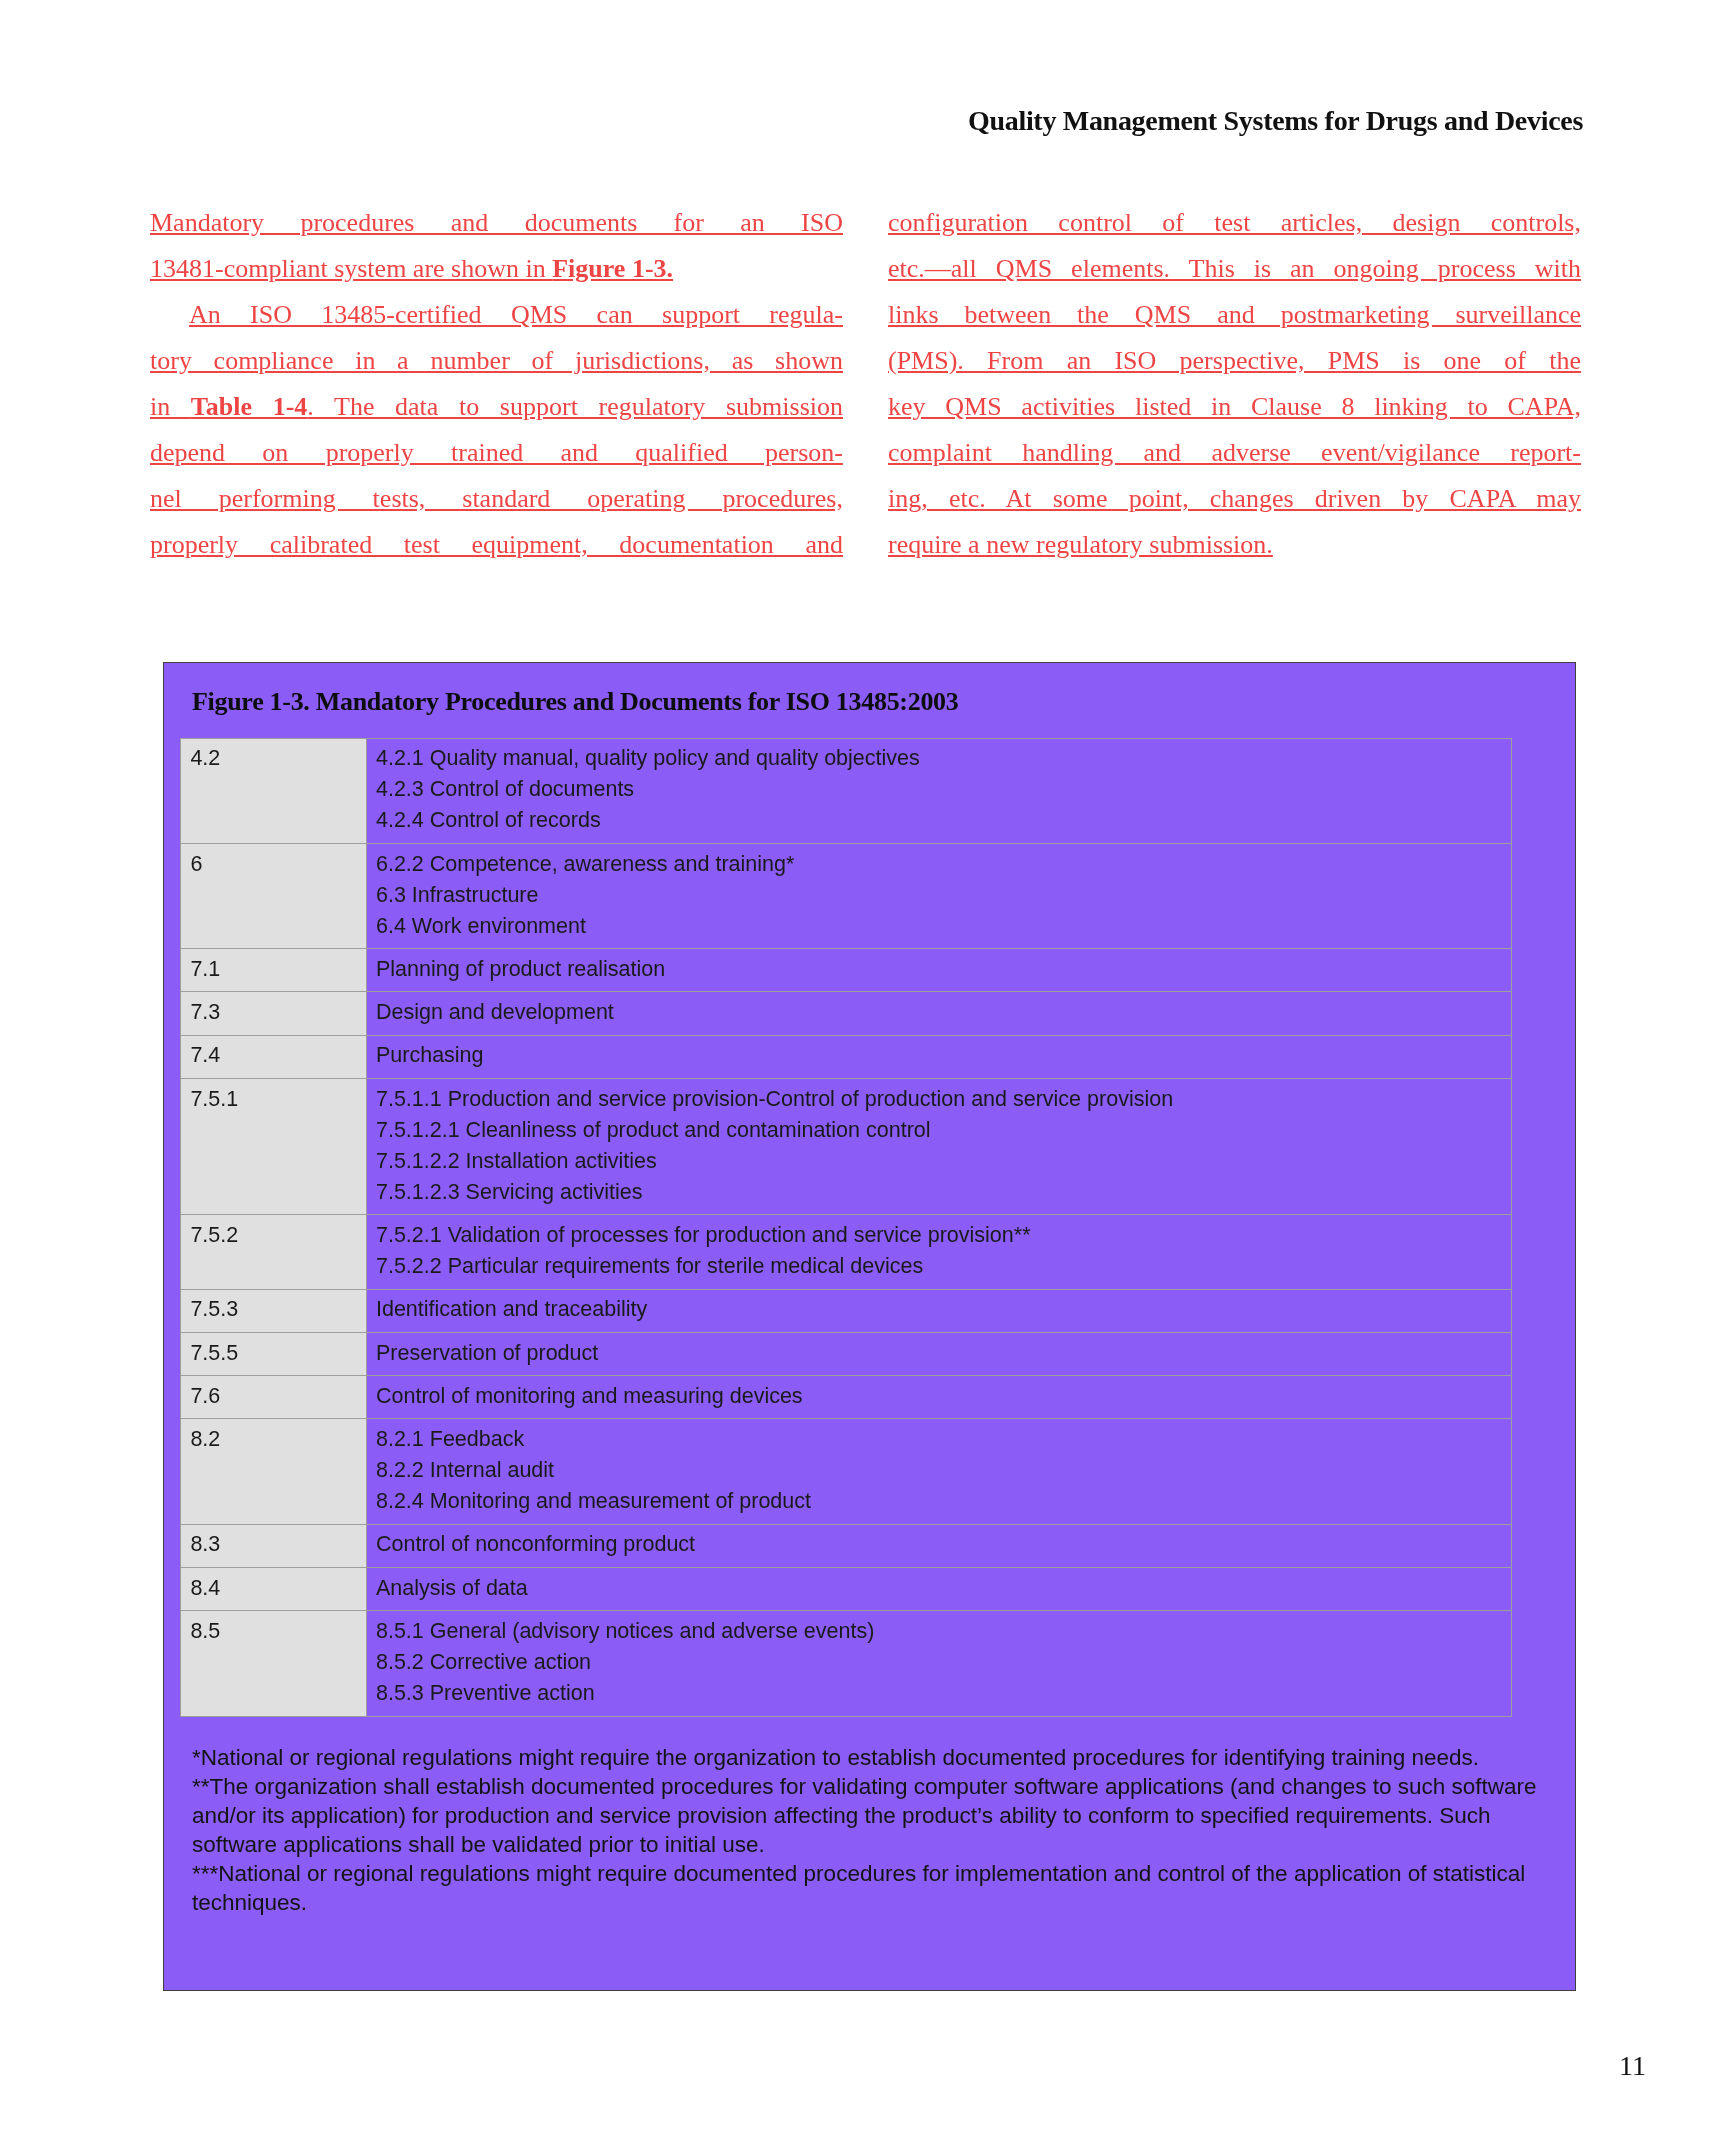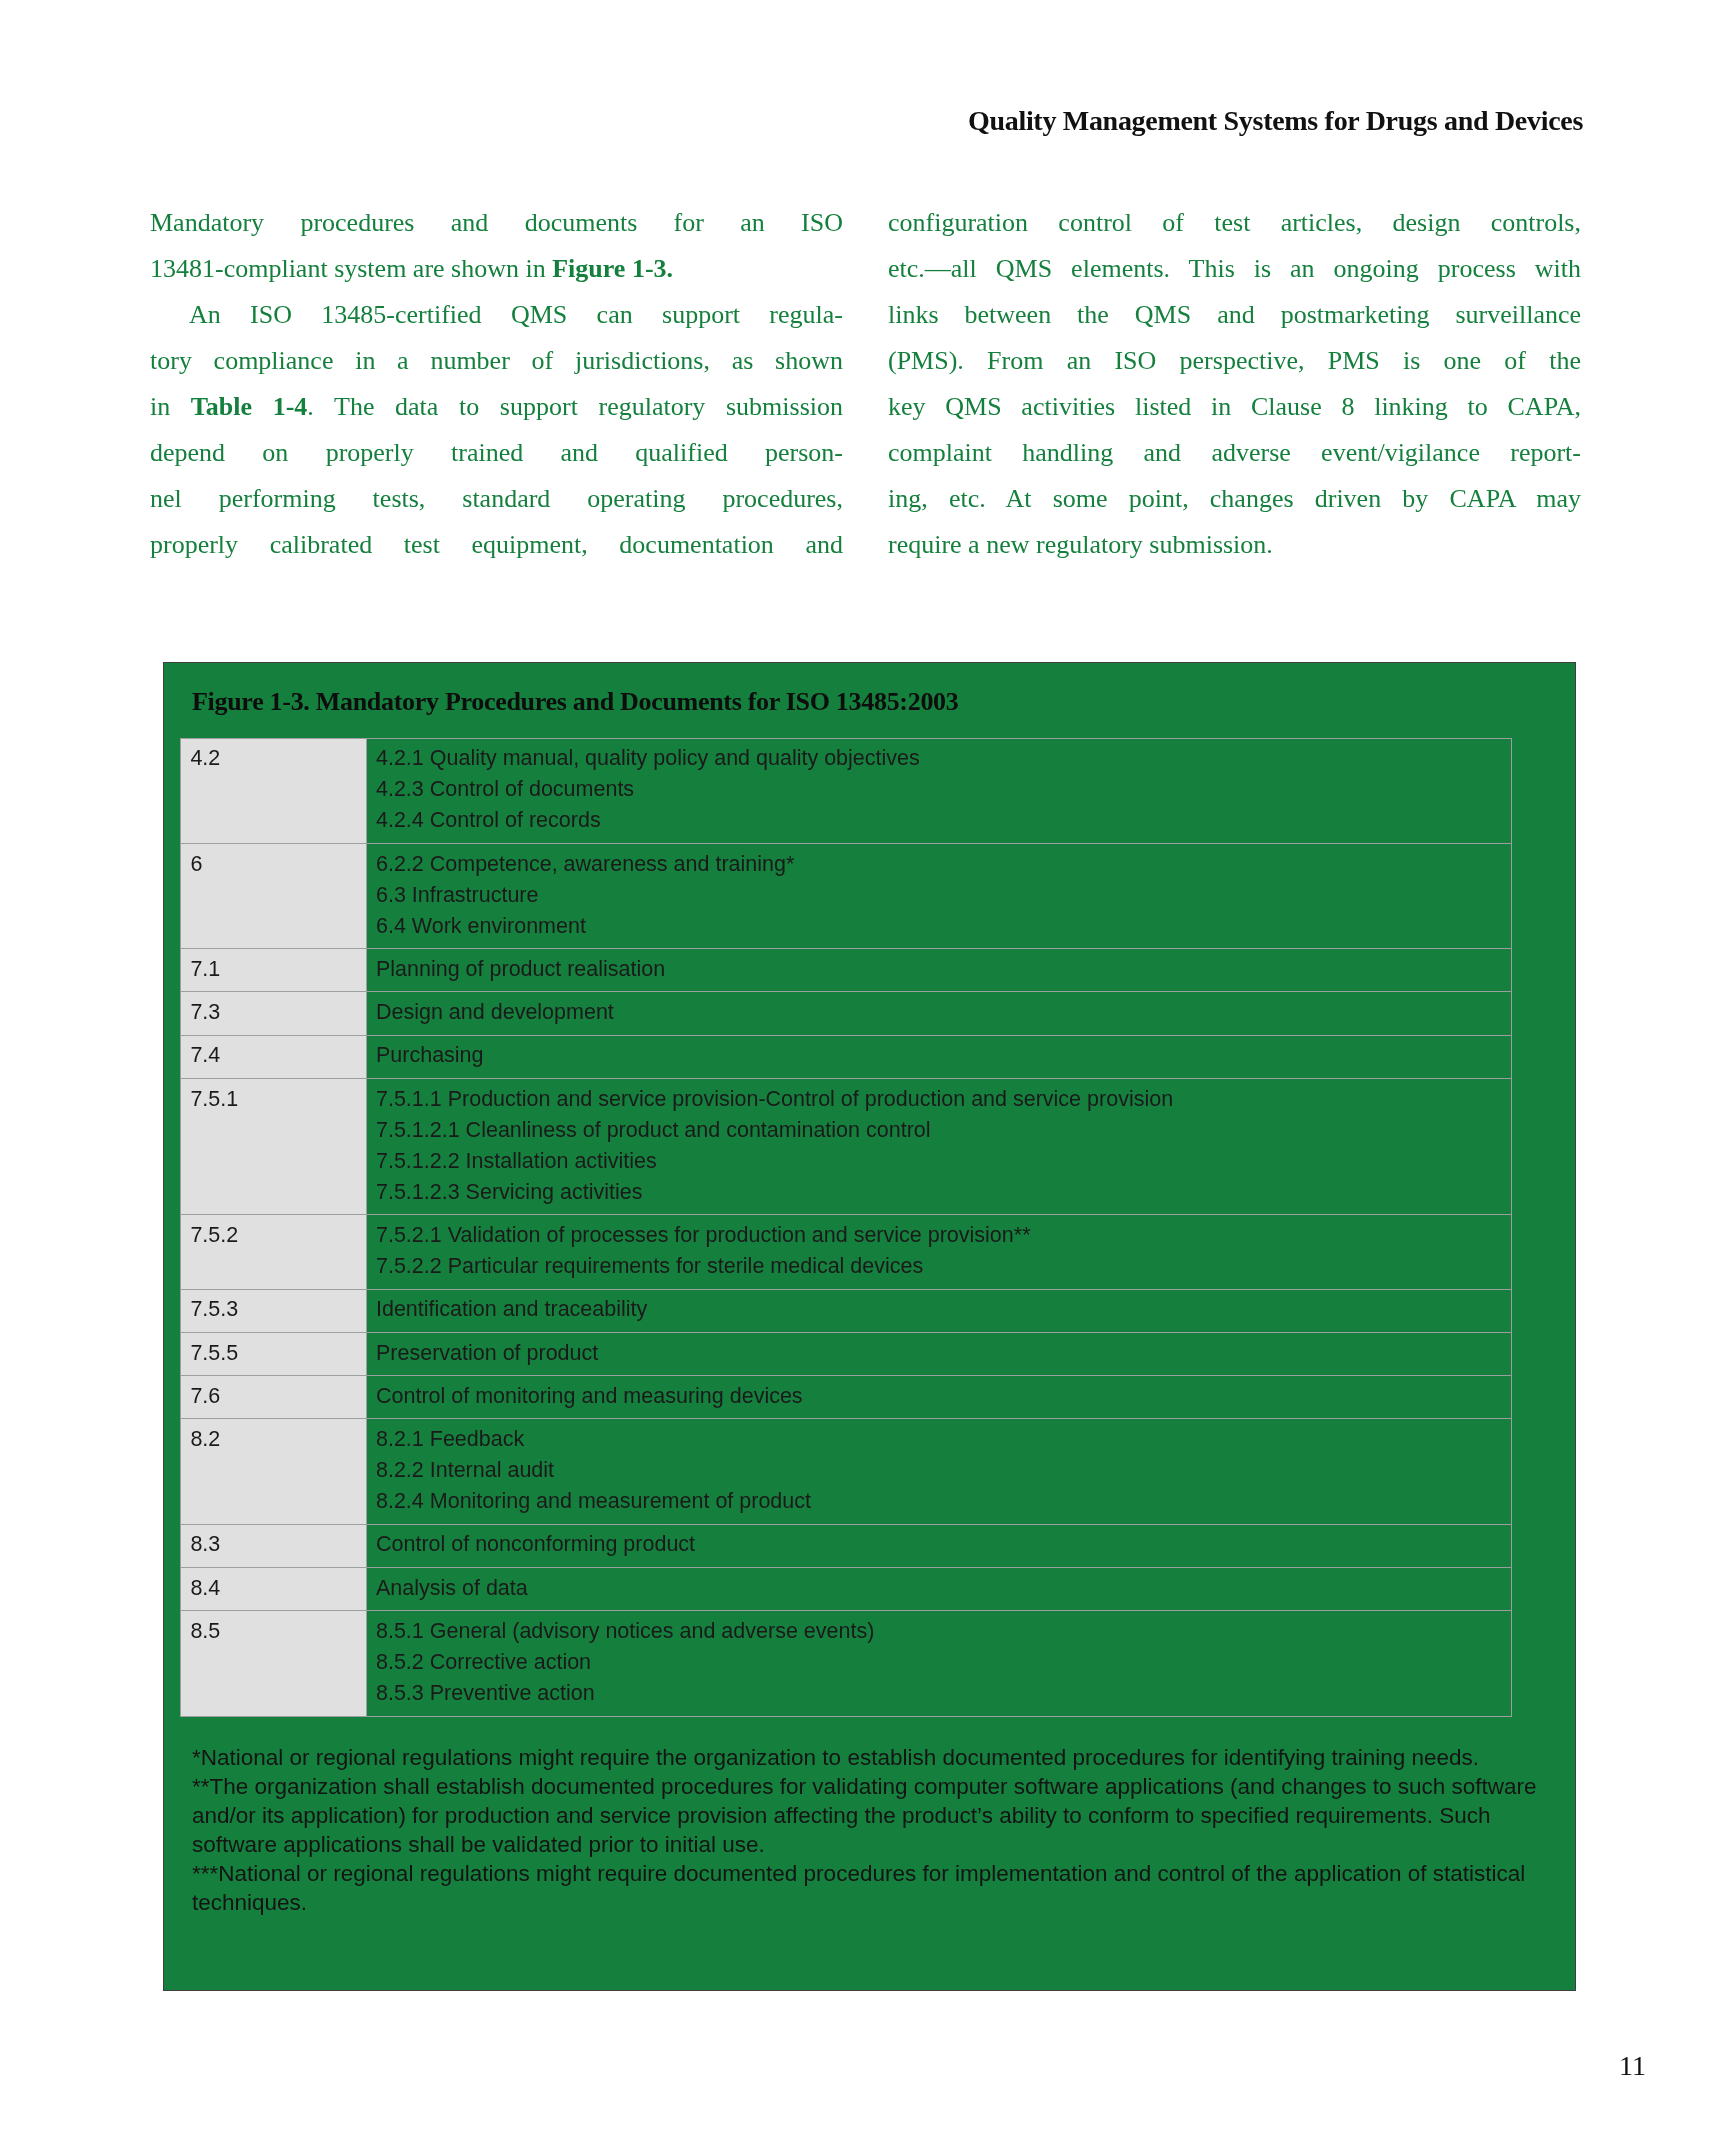--- a/index.html
+++ b/index.html
@@ -27,34 +27,35 @@
     position: absolute;
     left: 150px; top: 200px;
     width: 1432px;
     display: flex;
     gap: 45px;
   }
   .col {
     width: 693px;
     font-size: 26px;
     line-height: 46px;
-    color: #15803d;
+    color: #ef4444;
+    text-decoration: underline;
   }
   .bodyline { width: 693px; }
   .bodyline.jline { text-align: justify; text-align-last: justify; }
   .bodyline.indent { padding-left: 39px; box-sizing: border-box; }
   .bold { font-weight: bold; }
 
   .figure-box {
     position: absolute;
     left: 163px; top: 662px;
     width: 1413px; height: 1329px;
     border: 1.9px solid #3f3f3f;
     box-sizing: border-box;
-    background: #15803d;
+    background: #8b5cf6;
   }
   .figure-title {
     margin: 24px 28px 20.6px 28px;
     font-family: "Liberation Serif", serif;
     font-weight: bold;
     font-size: 26px;
     letter-spacing: -0.3px;
     color: #0d0d0d;
   }
   table.clause-table {

